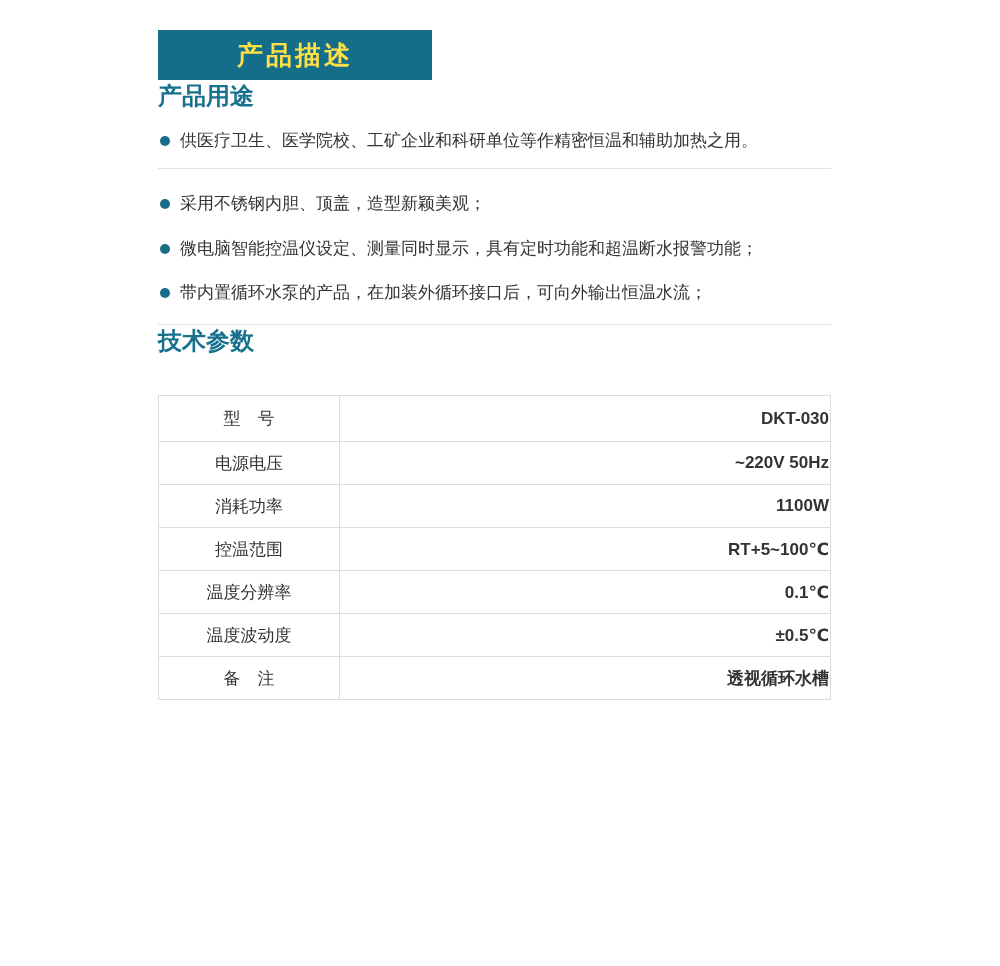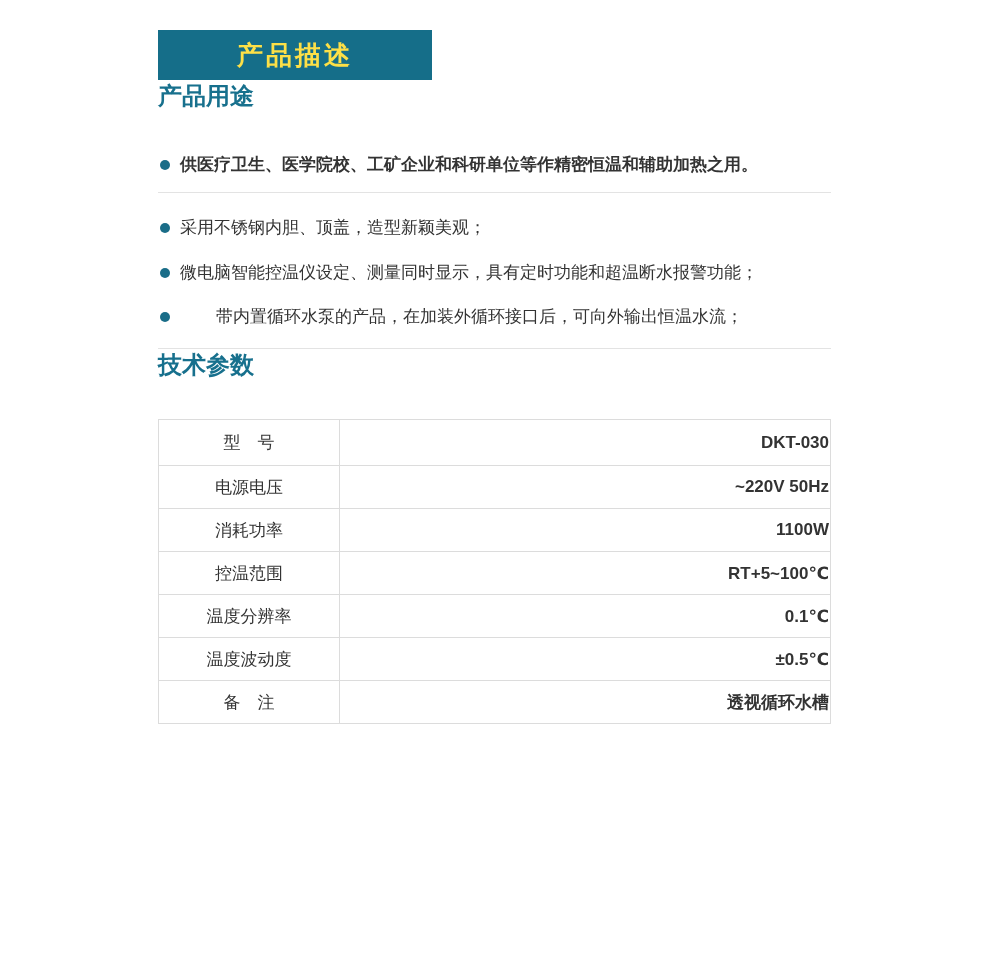--- a/index.html
+++ b/index.html
@@ -52,24 +52,24 @@
     line-height: 26px;
   }
   .bullet .dot {
     flex: 0 0 auto;
     width: 10px;
     height: 10px;
     border-radius: 50%;
     background: #1a6d88;
     margin: 8px 10px 0 2px;
   }
-  .mt-24 { margin-top: 40px; font-weight: bold; }
+  .mt-24 { margin-top: 16px; }
   .mt-22 { margin-top: 22px; }
   .mt-19 { margin-top: 19px; }
-  .mt-18 { margin-top: 18px; gap: 36px; }
+  .mt-18 { margin-top: 18px; }
   .divider {
     border: none;
     border-top: 1px solid #e3e3e3;
     height: 0;
     width: 673px;
     margin: 0;
   }
   .d1 { margin-top: 14px; }
   .d2 { margin-top: 18px; }
   table.specs {

